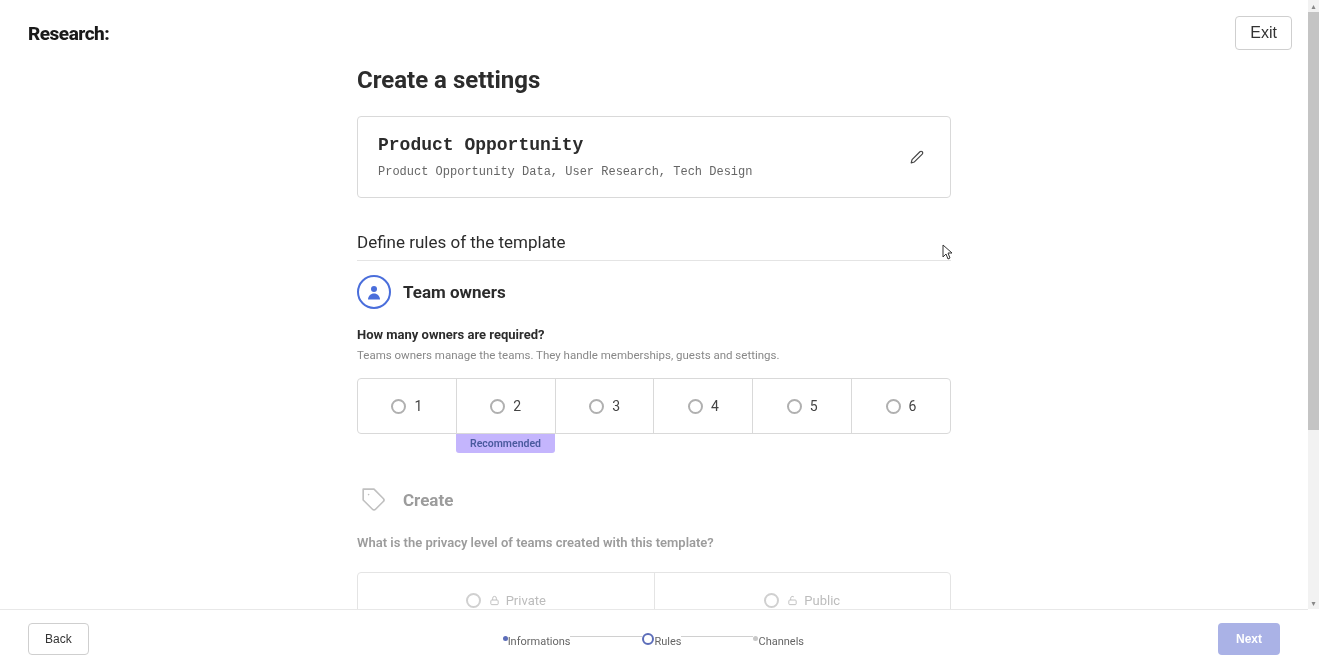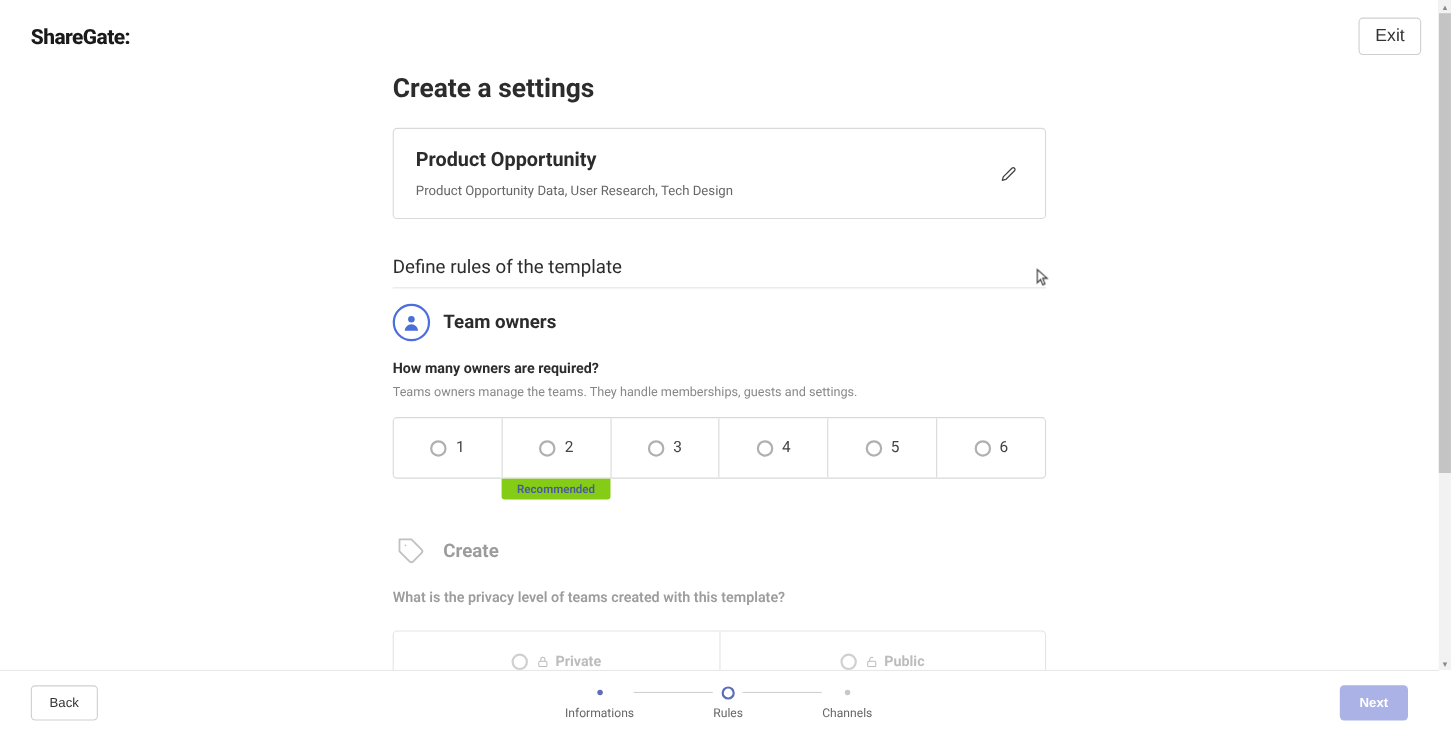--- a/index.html
+++ b/index.html
@@ -64,20 +64,21 @@
     .template-card {
       border: 1px solid #d9d9d9;
       border-radius: 4px;
       padding: 18px 20px;
       display: flex;
       align-items: center;
       justify-content: space-between;
     }
     .template-info {
       flex: 1;
+      font-family: Liberation Mono, monospace;
     }
     .template-name {
       font-size: 18px;
       font-weight: 700;
       color: #2c2c2c;
       margin-bottom: 10px;
     }
     .template-tags {
       font-size: 12px;
       color: #666;
@@ -171,21 +172,21 @@
     }
     .recommended-wrap {
       display: flex;
       margin-bottom: 30px;
     }
     .recommended-spacer {
       flex: 1;
     }
     .recommended-badge {
       flex: 1;
-      background: #84cc16;
+      background: #c4b5fd;
       color: #4a5a9e;
       font-size: 10.5px;
       font-weight: 600;
       text-align: center;
       padding: 3px 0;
       border-radius: 0 0 3px 3px;
     }
     .recommended-fill {
       flex: 4;
     }
@@ -197,21 +198,20 @@
       height: 34px;
       display: flex;
       align-items: center;
       justify-content: center;
     }
     .privacy-options {
       display: flex;
       border: 1px solid #e4e4e4;
       border-radius: 4px;
       overflow: hidden;
-      font-weight: bold;
     }
     .privacy-option {
       flex: 1;
       height: 54px;
       display: flex;
       align-items: center;
       justify-content: center;
       gap: 8px;
       border-right: 1px solid #e4e4e4;
       cursor: pointer;
@@ -265,21 +265,21 @@
       border-radius: 4px;
       cursor: pointer;
     }
     .stepper {
       display: flex;
       align-items: flex-start;
       gap: 0;
     }
     .step {
       display: flex;
-      flex-direction: column;
+      flex-direction: row;
       align-items: center;
       position: relative;
     }
     .step-dot-wrap {
       height: 14px;
       display: flex;
       align-items: center;
     }
     .step-dot-small {
       width: 5px;
@@ -352,21 +352,21 @@
       left: 942px;
       font-size: 14px;
       color: #333;
       pointer-events: none;
     }
   </style>
 </head>
 <body>
 
 <div class="header">
-  <div class="logo">ShareGate:</div>
+  <div class="logo">Research:</div>
   <button class="exit-btn">Exit</button>
 </div>
 
 <div class="scrollbar-track"></div>
 <div class="scrollbar-thumb"></div>
 <div class="scrollbar-arrow up">▴</div>
 <div class="scrollbar-arrow down">▾</div>
 
 <div class="main">
   <div class="content">

